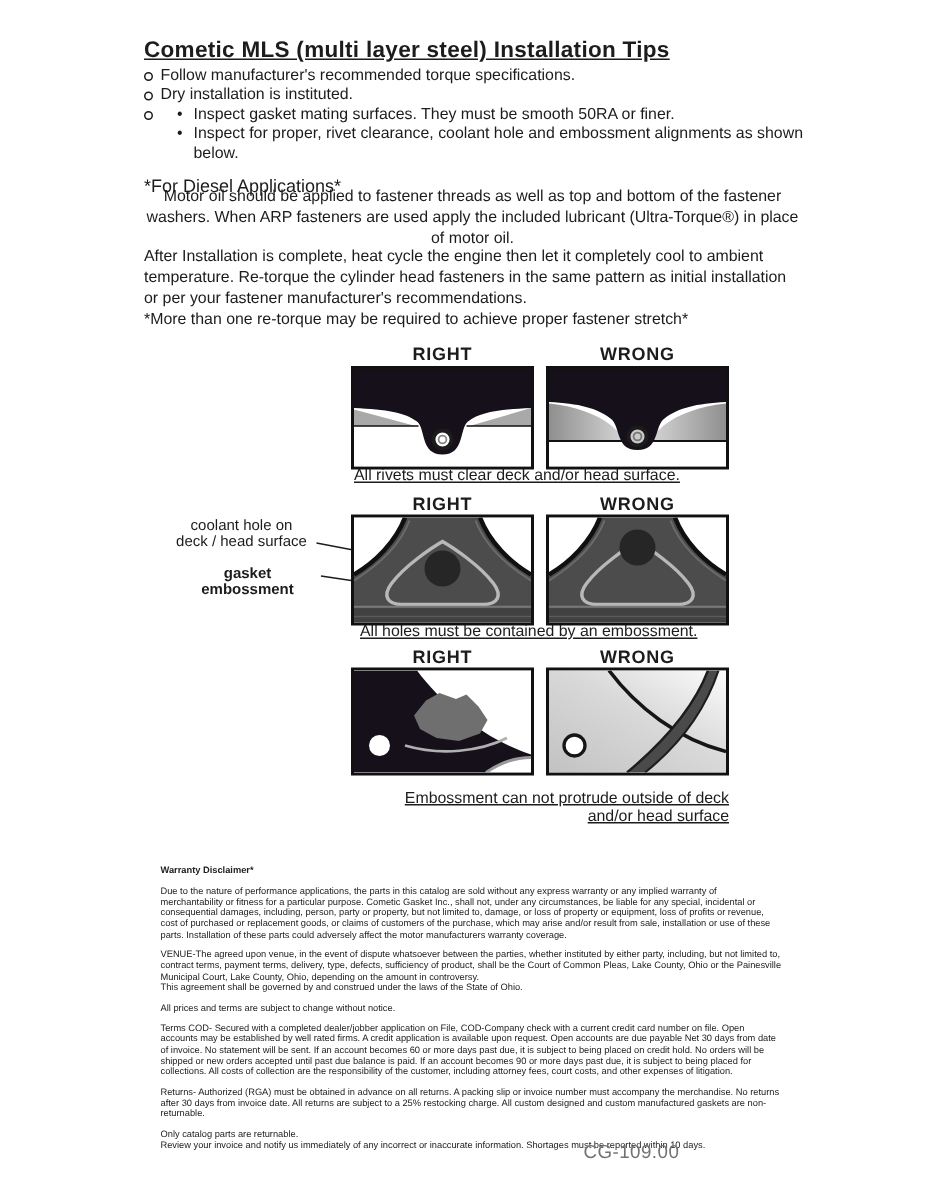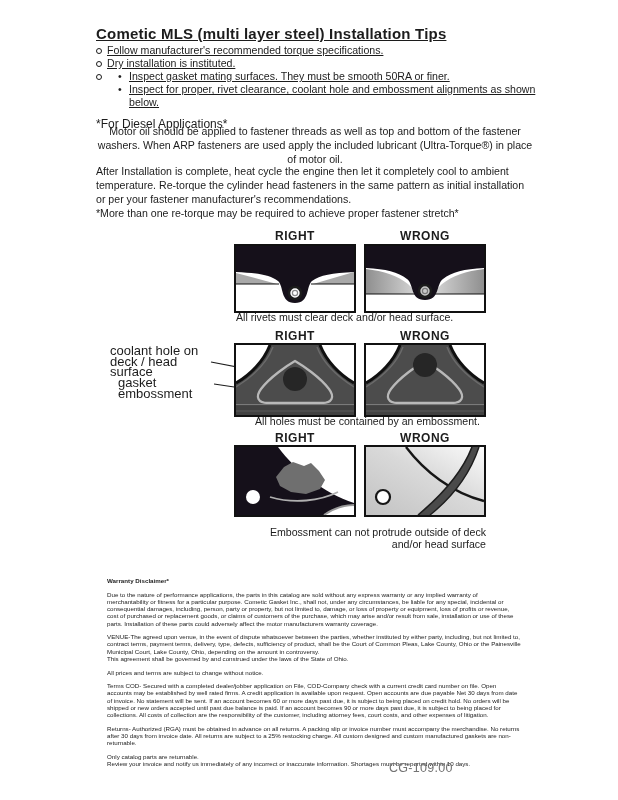--- a/index.html
+++ b/index.html
@@ -4,36 +4,36 @@
 <style>
   html,body{margin:0;padding:0;background:#ffffff;}
   #page{
     position:relative;width:618px;height:800px;background:#ffffff;overflow:hidden;
     font-family:"Liberation Sans","DejaVu Sans",sans-serif;color:#1c1c1c;
   }
   .abs{position:absolute;}
   
   .doc-title{left:96px;top:25px;font-size:15px;font-weight:bold;text-decoration:underline;letter-spacing:.2px;}
   
-  .bullets{left:96px;top:44px;width:470px;font-size:10.6px;line-height:13px;text-decoration:underline;}
+  .bullets{left:96px;top:44px;width:470px;font-size:10.6px;line-height:13px;}
   .b-row{position:relative;padding-left:11px;}
   .b-row .ring{position:absolute;left:0;top:4px;width:4px;height:4px;border:1px solid #1c1c1c;border-radius:50%;}
   .b-sub{margin-left:22px;}
   .b-sub .dot{position:absolute;left:0;top:0;}
   
   .diesel-head{left:96px;top:117px;font-size:12px;font-weight:normal;}
   .para{left:96px;width:438px;font-size:10.6px;line-height:14px;}
   .p1{top:124px;text-align:center;}
   .p2{top:164px;}
   .p3{top:206px;}
   
   .col-head{position:absolute;width:122px;text-align:center;font-size:12px;font-weight:bold;letter-spacing:.5px;}
   .img-frame{position:absolute;width:118px;border:2px solid #111;background:#fff;line-height:0;}
-  .cap{position:absolute;font-size:10.6px;line-height:11.5px;white-space:pre-line;}
-  .ptr-label{position:absolute;font-size:13px;line-height:10.5px;text-align:left;white-space:pre-line;}
+  .cap{position:absolute;font-size:10.6px;line-height:11.5px;white-space:pre-line;text-decoration:underline;}
+  .ptr-label{position:absolute;font-size:10px;line-height:10.5px;text-align:center;white-space:pre-line;}
   
   .legal{left:107px;top:577px;width:414px;font-size:6.2px;line-height:7.2px;color:#222;}
   .legal p{margin:0 0 6.5px 0;white-space:pre-line;}
   .legal .lg-head{font-weight:bold;}
   
   .footer-code{left:389px;top:761px;font-size:12.5px;color:#737373;letter-spacing:.3px;}
 </style>
 </head>
 <body>
 
@@ -92,21 +92,21 @@
     </svg>
   </div>
 
   <div class="cap" style="left:236px;top:312px;width:260px;">All rivets must clear deck and/or head surface.</div>
 
   <div class="col-head" style="left:234px;top:329px;">RIGHT</div>
   <div class="col-head" style="left:364px;top:329px;">WRONG</div>
 
   <div class="ptr-label" style="left:110px;top:346px;width:102px;">coolant hole on
 deck / head surface</div>
-  <div class="ptr-label" style="left:118px;top:378px;width:94px;">gasket embossment</div>
+  <div class="ptr-label" style="left:118px;top:378px;width:94px;font-weight:bold;">gasket embossment</div>
   <svg class="abs" style="left:205px;top:340px;" width="110" height="60" viewBox="0 0 110 60">
     <line x1="6" y1="22" x2="90" y2="38" stroke="#1c1c1c" stroke-width="1.1"></line>
     <line x1="9" y1="44" x2="56" y2="51" stroke="#1c1c1c" stroke-width="1.1"></line>
   </svg>
 
   <div class="img-frame" style="left:234px;top:343px;">
     <svg width="118" height="70" viewBox="0 0 118 70">
       <rect width="118" height="70" fill="#4c4c4c"></rect>
       <path d="M0,0 L34,0 C28,16 14,30 0,38 Z" fill="#ffffff"></path>
       <path d="M118,0 L84,0 C90,16 104,30 118,38 Z" fill="#ffffff"></path>
@@ -132,21 +132,21 @@
       <path d="M37,2 C31,18 16,32 0,42" stroke="#6b6b6b" stroke-width="1.4" fill="none"></path>
       <path d="M81,2 C87,18 102,32 118,42" stroke="#6b6b6b" stroke-width="1.4" fill="none"></path>
       <path d="M59,16 C66,20 84,32 93,44 C99,52 96,58 86,58 L32,58 C22,58 19,52 25,44 C34,32 52,20 59,16 Z" stroke="#b8b8b8" stroke-width="2.3" fill="none"></path>
       <circle cx="59" cy="20" r="12" fill="#262626"></circle>
       <line x1="0" y1="59.5" x2="118" y2="59.5" stroke="#7a7a7a" stroke-width="1.2"></line>
       <rect x="0" y="60.5" width="118" height="9.5" fill="#414141"></rect>
       <line x1="0" y1="66" x2="118" y2="66" stroke="#5a5a5a" stroke-width="1"></line>
     </svg>
   </div>
 
-  <div class="cap" style="left:240px;top:416px;width:240px;text-align:right;">All holes must be contained by an embossment.</div>
+  <div class="cap" style="left:240px;top:416px;width:240px;">All holes must be contained by an embossment.</div>
 
   <div class="col-head" style="left:234px;top:431px;">RIGHT</div>
   <div class="col-head" style="left:364px;top:431px;">WRONG</div>
 
   <div class="img-frame" style="left:234px;top:445px;">
     <svg width="118" height="68" viewBox="0 0 118 68">
       <rect width="118" height="68" fill="#ffffff"></rect>
       <path d="M0,0 L42,0 C60,24 88,46 118,56 L118,68 L0,68 Z" fill="#15101a"></path>
       <path d="M88,68 C98,61 108,58 118,58 L118,68 Z" fill="#ffffff"></path>
       <path d="M88,68 C98,61 108,58 118,58" stroke="#999" stroke-width="2" fill="none"></path>

